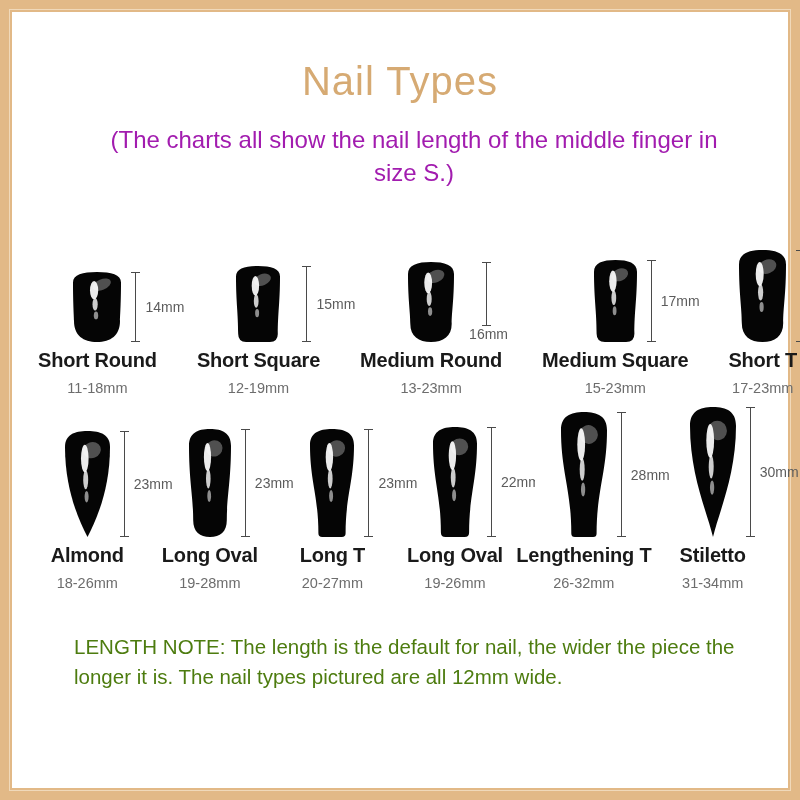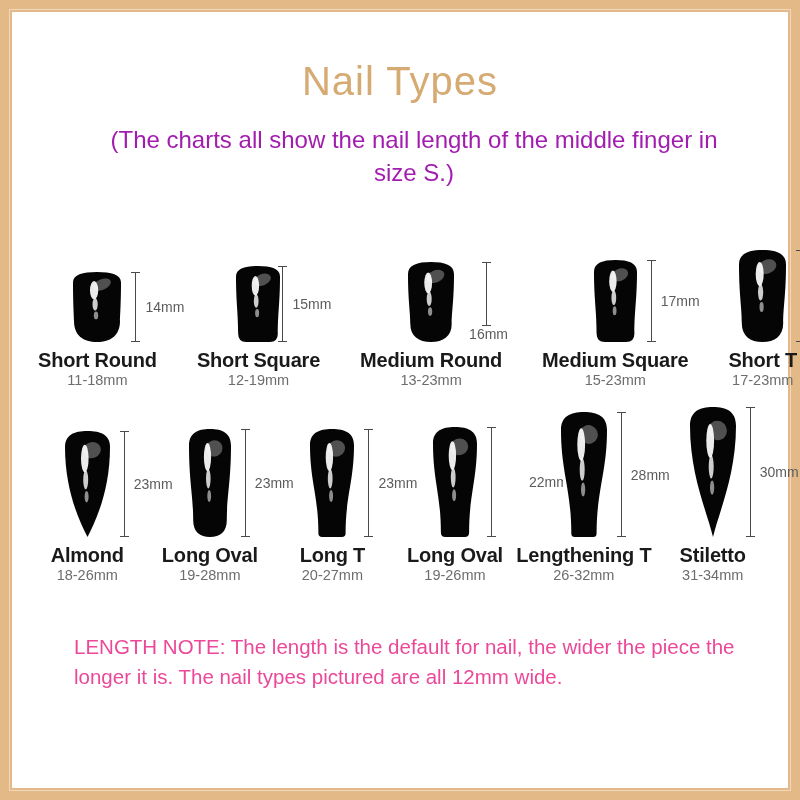--- a/index.html
+++ b/index.html
@@ -139,33 +139,34 @@
 
   .name {
     margin-top: 7px;
     font-size: 20px;
     font-weight: bold;
     color: #1a1a1a;
     white-space: nowrap;
     letter-spacing: -0.2px;
   }
   .range {
+    margin-top: 8px;
     font-size: 14.5px;
     color: #6d6d6d;
     white-space: nowrap;
   }
 
   
   .note {
     position: absolute;
     left: 62px;
     top: 620px;
     width: 672px;
     font-size: 20.5px;
-    color: #ec4899;
+    color: #4d7c0f;
     line-height: 1.45;
     text-align: left;
   }
 </style>
 </head>
 <body>
 
 <div class="frame">
   <div class="inner-rule"></div>
   <div class="canvas">
@@ -213,21 +214,21 @@
                   </clipPath>
                 </defs>
     <path d="M 0.0 10.5 C 0.0 2.6, 8.8 0, 22.0 0 C 35.2 0, 44.0 2.6, 44.0 10.5 C 44.0 36.5, 41.8 47.1, 41.8 68.1 Q 41.8 76.0, 33.9 76.0 L 10.1 76.0 Q 2.2 76.0, 2.2 68.1 C 2.2 47.1, 0.0 36.5, 0.0 10.5 Z" fill="#050505"></path>
     <g clip-path="url(#clip-short-square)">
                   <ellipse cx="26.4" cy="13.7" rx="8.8" ry="5.7" fill="#ffffff" opacity="0.30" transform="rotate(-22 26.4 13.7)"></ellipse>
                   <ellipse cx="19.4" cy="19.8" rx="3.7" ry="9.9" fill="#ffffff" opacity="0.92"></ellipse>
                   <ellipse cx="20.2" cy="35.0" rx="2.4" ry="6.8" fill="#ffffff" opacity="0.80"></ellipse>
                   <ellipse cx="21.1" cy="47.1" rx="2.0" ry="4.2" fill="#ffffff" opacity="0.55"></ellipse>
                 </g>
   </svg>
-          <div class="dim" style="left:42px; height:76px;">
+          <div class="dim" style="left:66px; height:76px;">
             <div class="dim-bar" style="height:76px;">
               <div class="dim-stem"></div>
             </div>
             <span class="dim-label">15mm</span>
           </div>
         </div>
       </div>
       <div class="name">Short Square</div>
       <div class="range">12-19mm</div>
     </div>
@@ -411,21 +412,21 @@
                   </clipPath>
                 </defs>
     <path d="M 0.0 16.5 C 0.0 4.1, 8.8 0, 22.0 0 C 35.2 0, 44.0 4.1, 44.0 16.5 C 44.0 52.8, 36.1 68.2, 36.1 105.5 Q 36.1 110.0, 31.6 110.0 L 12.4 110.0 Q 7.9 110.0, 7.9 105.5 C 7.9 68.2, 0.0 52.8, 0.0 16.5 Z" fill="#050505"></path>
     <g clip-path="url(#clip-long-oval-2)">
                   <ellipse cx="26.4" cy="19.8" rx="8.8" ry="8.3" fill="#ffffff" opacity="0.30" transform="rotate(-22 26.4 19.8)"></ellipse>
                   <ellipse cx="19.4" cy="28.6" rx="3.7" ry="14.3" fill="#ffffff" opacity="0.92"></ellipse>
                   <ellipse cx="20.2" cy="50.6" rx="2.4" ry="9.9" fill="#ffffff" opacity="0.80"></ellipse>
                   <ellipse cx="21.1" cy="68.2" rx="2.0" ry="6.0" fill="#ffffff" opacity="0.55"></ellipse>
                 </g>
   </svg>
-          <div class="dim" style="left:54px; height:110px;gap:28px;">
+          <div class="dim" style="left:54px; height:110px;">
             <div class="dim-bar" style="height:110px;">
               <div class="dim-stem"></div>
             </div>
             <span class="dim-label clipped">22mm</span>
           </div>
         </div>
       </div>
       <div class="name">Long Oval</div>
       <div class="range">19-26mm</div>
     </div>

